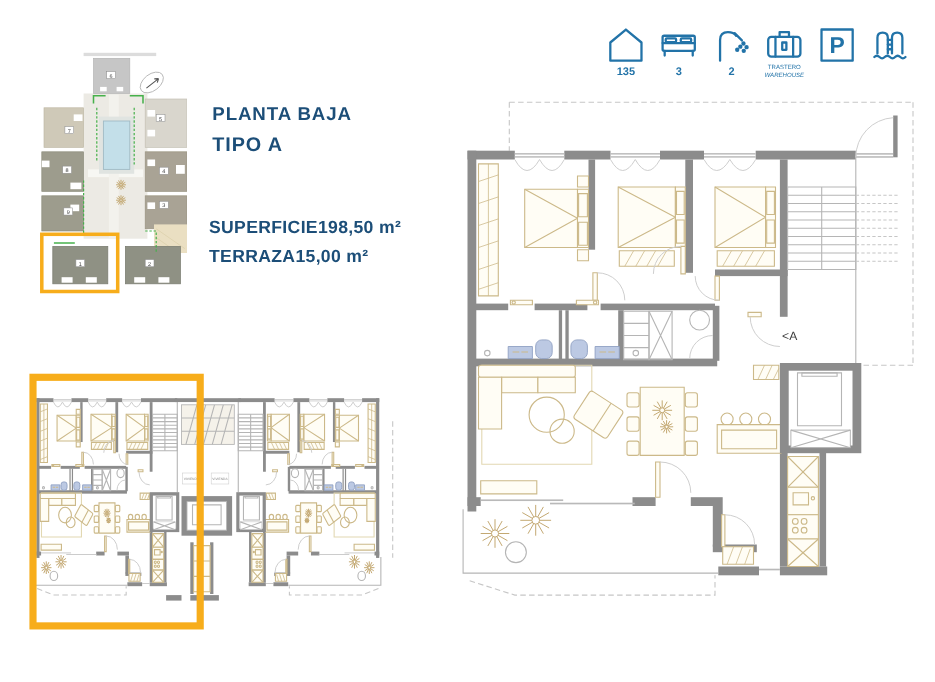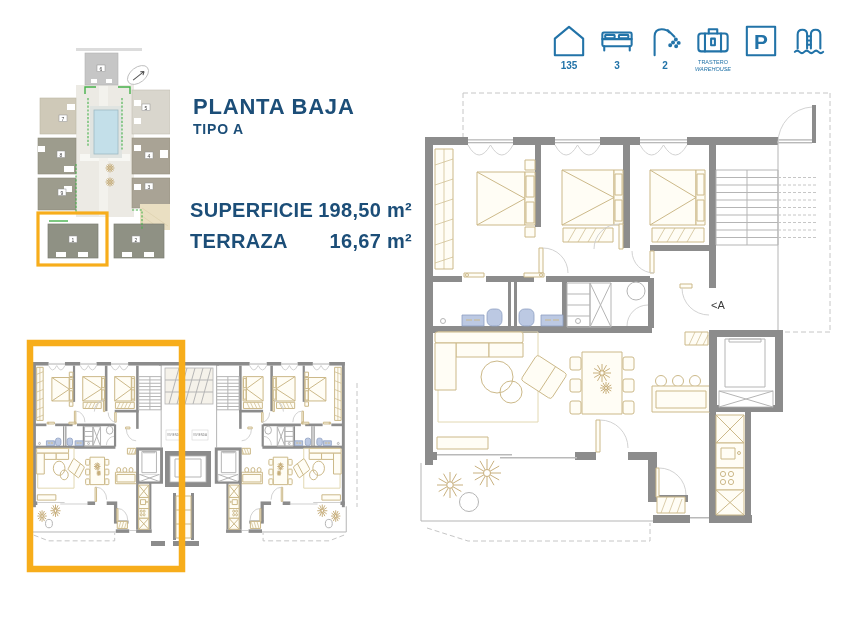--- a/index.html
+++ b/index.html
@@ -11,25 +11,25 @@
   .features{left:549px;top:24px;display:flex;gap:8px;}
   .feat{width:40px;display:flex;flex-direction:column;align-items:center;}
   .fi{width:34px;height:34px;display:block;}
   .fi *{stroke:#2273a8;fill:none;stroke-width:2.2;stroke-linecap:round;stroke-linejoin:round;}
   .fi text{stroke:none;fill:#2273a8;font-weight:bold;font-family:"Liberation Sans",sans-serif;}
   .fv{font-size:10px;font-weight:bold;color:#2273a8;margin-top:2px;}
   .ft{font-size:5.5px;color:#2273a8;margin-top:1px;line-height:1.25;text-align:center;}
   .ft.i{font-style:italic;margin-top:0;}
 
   
-  .title{left:193px;top:94px;font-size:22px;font-weight:bold;color:#1c4e78;letter-spacing:.8px;}
-  .subtitle{left:193px;top:121px;font-size:14px;font-weight:bold;color:#1c4e78;letter-spacing:.8px;}
+  .title{left:193px;top:94px;font-size:17px;font-weight:bold;color:#1c4e78;letter-spacing:.8px;}
+  .subtitle{left:193px;top:121px;font-size:18px;font-weight:bold;color:#1c4e78;letter-spacing:.8px;}
   .specs{left:190px;top:199px;width:222px;}
-  .spec-row{display:flex;justify-content:space-between;margin-bottom:8px;
-            font-size:20px;font-weight:bold;color:#1c4e78;letter-spacing:.3px;}
+  .spec-row{display:flex;margin-bottom:8px;
+            font-size:16px;font-weight:bold;color:#1c4e78;letter-spacing:.3px;}
 
   
   .w{fill:#8c8c8c;}
   .thin{fill:none;stroke:#b5b5b5;stroke-width:1;vector-effect:non-scaling-stroke;}
   .door{fill:none;stroke:#cdcdcd;stroke-width:.9;vector-effect:non-scaling-stroke;}
   .dash{fill:none;stroke:#c6c6c6;stroke-width:1;stroke-dasharray:5 3;vector-effect:non-scaling-stroke;}
   .fur{fill:#fffdf5;stroke:#ccb989;stroke-width:1;vector-effect:non-scaling-stroke;}
   .furl{fill:none;stroke:#ccb989;stroke-width:1;vector-effect:non-scaling-stroke;}
   .rug{fill:none;stroke:#e2d8b2;stroke-width:1;vector-effect:non-scaling-stroke;}
   .hatch{fill:none;stroke:#ccb989;stroke-width:.7;vector-effect:non-scaling-stroke;}
@@ -109,21 +109,21 @@
   <div class="abs title">PLANTA BAJA</div>
   <div class="abs subtitle">TIPO A</div>
 
   <div class="abs specs">
     <div class="spec-row">
       <span>SUPERFICIE</span>
       <span>198,50 m²</span>
     </div>
     <div class="spec-row">
       <span>TERRAZA</span>
-      <span>16,67 m²</span>
+      <span>15,00 m²</span>
     </div>
   </div>
 
   <svg class="abs" style="left:36px;top:46px;" width="134" height="222" viewBox="0 0 134 222">
     <rect x="40" y="2" width="66" height="3" fill="#dcdcdc"></rect>
     <g>
       <rect x="40" y="39" width="58" height="132" fill="#eceae4"></rect>
       <rect x="44" y="108" width="50" height="7" fill="#f7f7f3"></rect>
       <rect x="63" y="40" width="9" height="130" fill="#f3f2ed"></rect>
       <rect x="54" y="60" width="32" height="52" fill="#e0e4e1"></rect>

